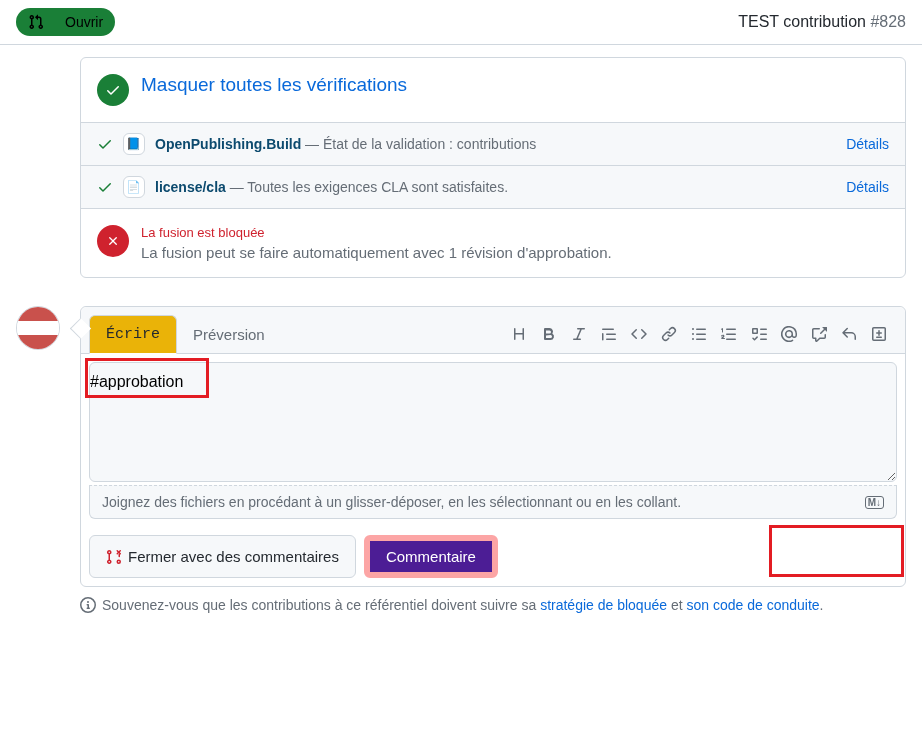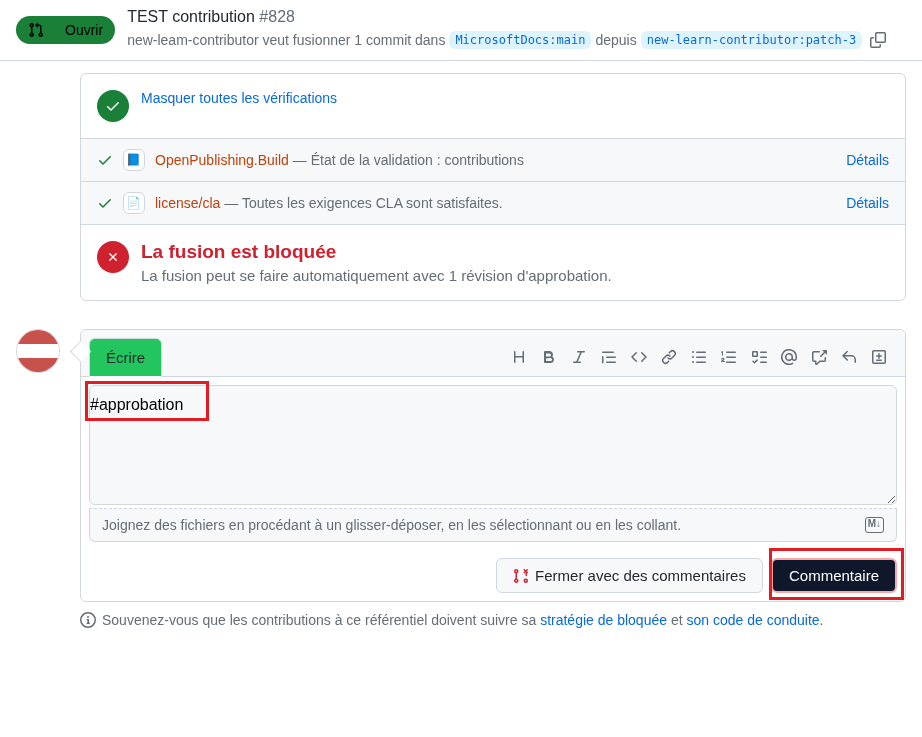--- a/index.html
+++ b/index.html
@@ -1,94 +1,82 @@
 <!DOCTYPE html>
 <html><head>
 <meta charset="utf-8">
 <style>
 * { box-sizing: border-box; margin: 0; padding: 0; }
 body { font-family: -apple-system, BlinkMacSystemFont, "Segoe UI", Helvetica, Arial, sans-serif; font-size: 14px; color: #24292f; background: #fff; width: 922px; }
 .header { display: flex; align-items: center; padding: 8px 16px; border-bottom: 1px solid #d0d7de; }
 .status-badge { background: #1a7f37; color: #000000; padding: 6px 12px; border-radius: 20px; font-size: 14px; font-weight: 500; display: flex; align-items: center; gap: 21px; }
-.header-info { margin-left: 12px; flex: 1; }
+.header-info { margin-left: 24px; flex: 1; text-align: right; }
 .header-title { font-size: 16px; font-weight: 400; }
 .header-title .number { color: #656d76; font-weight: 300; }
 .header-sub { font-size: 14px; color: #656d76; margin-top: 2px; display:flex; align-items:center; flex-wrap:wrap; gap:4px;}
 .branch-tag { background: #ddf4ff; color: #0969da; padding: 2px 6px; border-radius: 6px; font-family: ui-monospace,SFMono-Regular,Menlo,monospace; font-size: 12px; }
 .copy-icon { color: #656d76; cursor: pointer; padding: 4px; }
 .main { padding: 0 16px 16px 80px; }
 .checks-panel { border: 1px solid #d0d7de; border-radius: 6px; overflow: hidden; margin-top: 12px; }
 .check-header { padding: 16px; display: flex; align-items: flex-start; gap: 12px; }
 .check-icon-circle { width: 32px; height: 32px; border-radius: 50%; display: flex; align-items: center; justify-content: center; flex-shrink: 0; }
 .green-circle { background: #1a7f37; color: #fff; }
 .red-circle { background: #cf222e; color: #fff; }
 .check-header-text { flex: 1; }
 .check-header-title { font-size: 18px; font-weight: 600; color: #1f2328; }
 .check-header-sub { color: #656d76; font-size: 15px; margin-top: 4px; }
-.check-header-link { color: #0969da; font-size: 14px; cursor: pointer; }
+.check-header-link { color: #0969da; font-size: 19px; cursor: pointer; }
 .check-list { background: #f6f8fa; }
 .check-item { padding: 10px 16px; border-top: 1px solid #d0d7de; display: flex; align-items: center; gap: 10px; }
 .check-item .check-ok { color: #1a7f37; }
 .check-app-icon { width: 22px; height: 22px; border-radius: 6px; border:1px solid #d0d7de; display:flex; align-items:center; justify-content:center; font-size:12px; background:#fff;}
-.check-name { font-weight: 400; color: #c2410c; }
+.check-name { font-weight: 700; color: #0c4a6e; }
 .check-desc { color: #656d76; }
 .check-details { margin-left: auto; color: #0969da; cursor: pointer; }
 .merge-blocked { padding: 16px; border-top: 1px solid #d0d7de; display:flex; gap:12px; align-items:flex-start;}
-.merge-blocked-title { font-size: 19px; font-weight: 700; color: #cf222e; }
+.merge-blocked-title { font-size: 13px; font-weight: 400; color: #cf222e; }
 .merge-blocked-desc { color: #656d76; font-size: 15px; margin-top: 4px; }
 .comment-area { position: relative; margin-top: 28px; }
 .avatar { width: 44px; height: 44px; border-radius: 50%; position: absolute; left: -64px; top: 0; border: 1px solid #d0d7de; overflow:hidden; }
 .avatar-stripe{width:100%;height:33%;}
 .comment-box { border: 1px solid #d0d7de; border-radius: 6px; position: relative; }
 .comment-box::before { content:""; position:absolute; left:-8px; top:14px; width:14px; height:14px; background:#fff; border-left:1px solid #d0d7de; border-bottom:1px solid #d0d7de; transform:rotate(45deg);}
 .tabs { display: flex; align-items: center; padding: 8px 8px 0 8px; background: #f6f8fa; border-bottom: 1px solid #d0d7de; border-radius: 6px 6px 0 0;}
 .tab { padding: 10px 16px; font-size: 15px; color: #656d76; cursor: pointer; }
-.tab.active { background: #22c55e; border: 1px solid #d0d7de; border-bottom: 1px solid #fff; border-radius: 6px 6px 0 0; margin-bottom: -1px; color: #24292f;}
+.tab.active { background: #eab308; border: 1px solid #d0d7de; border-bottom: 1px solid #fff; border-radius: 6px 6px 0 0; margin-bottom: -1px; color: #24292f; font-family: Liberation Mono, monospace;}
 .toolbar { margin-left: auto; display: flex; gap: 14px; padding-right: 10px; align-items:center;}
 .toolbar-icon { color: #656d76; cursor: pointer; display:flex; }
 .textarea-wrap { padding: 8px; }
 textarea { width: 100%; min-height: 120px; border: 1px solid #d0d7de; border-radius: 6px; padding: 10px 0; font-size: 16px; font-family: inherit; resize: vertical; background:#f6f8fa;}
-.file-hint { display:flex; border: 1px solid #d0d7de; border-top:1px dashed #d0d7de; border-radius:0 0 6px 6px; padding: 8px 12px; margin: -8px 8px 8px 8px; color: #656d76; font-size: 14px; background:#f6f8fa;}
+.file-hint { display:flex; align-items:center; border: 1px solid #d0d7de; border-top:1px dashed #d0d7de; border-radius:0 0 6px 6px; padding: 8px 12px; margin: -8px 8px 8px 8px; color: #656d76; font-size: 14px; background:#f6f8fa;}
 .md-icon{margin-left:auto; border:1px solid #656d76; border-radius:3px; padding:0 2px; font-size:10px; font-weight:700;}
-.comment-actions { display: flex; justify-content: flex-end; gap: 8px; padding: 8px; }
+.comment-actions { display: flex; gap: 8px; padding: 8px; }
 .btn { padding: 7px 16px; border-radius: 6px; font-size: 15px; font-weight: 500; cursor: pointer; display: inline-flex; align-items: center; gap: 6px; }
 .btn-default { background: #f6f8fa; border: 1px solid #d0d7de; color: #24292f; }
-.btn-primary { background: #0f172a; border: 2px solid #fca5a5; color: #fff; }
+.btn-primary { background: #4c1d95; border: 6px solid #fca5a5; color: #fff; }
 .highlight { border: 3px solid #e31c23; position: absolute; pointer-events: none; }
 .footer-note { color: #656d76; font-size: 14px; margin-top: 10px; display: flex; align-items: center; gap: 6px; }
 .footer-note a { color: #0969da; text-decoration: none; }
 svg { display: block; }
 </style>
 </head>
 <body>
 
 <div class="header">
   <div class="status-badge">
     <svg width="16" height="16" viewBox="0 0 16 16" fill="currentColor">
         <path d="M1.5 3.25a2.25 2.25 0 1 1 3 2.122v5.256a2.251 2.251 0 1 1-1.5 0V5.372A2.25 2.25 0 0 1 1.5 3.25Zm5.677-.177L9.573.677A.25.25 0 0 1 10 .854V2.5h1A2.5 2.5 0 0 1 13.5 5v5.628a2.251 2.251 0 1 1-1.5 0V5a1 1 0 0 0-1-1h-1v1.646a.25.25 0 0 1-.427.177L7.177 3.427a.25.25 0 0 1 0-.354ZM3.75 2.5a.75.75 0 1 0 0 1.5.75.75 0 0 0 0-1.5Zm0 9.5a.75.75 0 1 0 0 1.5.75.75 0 0 0 0-1.5Zm8.25.75a.75.75 0 1 0 1.5 0 .75.75 0 0 0-1.5 0Z"></path>
       </svg>
     <span>Ouvrir</span>
   </div>
   <div class="header-info">
     <div class="header-title">
       <span>TEST contribution</span>
       <span class="number">#828</span>
     </div>
-    <div class="header-sub">
-      <span>new-leam-contributor veut fusionner 1 commit dans</span>
-      <span class="branch-tag">MicrosoftDocs:main</span>
-      <span>depuis</span>
-      <span class="branch-tag">new-learn-contributor:patch-3</span>
-      <span class="copy-icon">
-        <svg width="16" height="16" viewBox="0 0 16 16" fill="currentColor">
-            <path d="M0 6.75C0 5.784.784 5 1.75 5h1.5a.75.75 0 0 1 0 1.5h-1.5a.25.25 0 0 0-.25.25v7.5c0 .138.112.25.25.25h7.5a.25.25 0 0 0 .25-.25v-1.5a.75.75 0 0 1 1.5 0v1.5A1.75 1.75 0 0 1 9.25 16h-7.5A1.75 1.75 0 0 1 0 14.25Z"></path>
-            <path d="M5 1.75C5 .784 5.784 0 6.75 0h7.5C15.216 0 16 .784 16 1.75v7.5A1.75 1.75 0 0 1 14.25 11h-7.5A1.75 1.75 0 0 1 5 9.25Zm1.75-.25a.25.25 0 0 0-.25.25v7.5c0 .138.112.25.25.25h7.5a.25.25 0 0 0 .25-.25v-7.5a.25.25 0 0 0-.25-.25Z"></path>
-          </svg>
-      </span>
-    </div>
   </div>
 </div>
 
 <div class="main">
   <div class="checks-panel">
     <div class="check-header">
       <div class="check-icon-circle green-circle">
         <svg width="16" height="16" viewBox="0 0 16 16" fill="currentColor">
             <path d="M13.78 4.22a.75.75 0 0 1 0 1.06l-7.25 7.25a.75.75 0 0 1-1.06 0L2.22 9.28a.751.751 0 0 1 1.06-1.06L6 10.94l6.72-6.72a.75.75 0 0 1 1.06 0Z"></path>
           </svg>
@@ -136,20 +124,21 @@
 
   <div class="comment-area">
     <div class="avatar">
       <div class="avatar-stripe" style="background:#c9514c"></div>
       <div class="avatar-stripe" style="background:#fff"></div>
       <div class="avatar-stripe" style="background:#c9514c"></div>
     </div>
     <div class="comment-box">
       <div class="tabs">
         <div class="tab active">Écrire</div>
+        <div class="tab">Préversion</div>
         <div class="toolbar">
           <span class="toolbar-icon">
               <svg width="16" height="16" viewBox="0 0 16 16" fill="currentColor">
                 <path d="M3.75 2a.75.75 0 0 1 .75.75V7h7V2.75a.75.75 0 0 1 1.5 0v10.5a.75.75 0 0 1-1.5 0V8.5h-7v4.75a.75.75 0 0 1-1.5 0V2.75A.75.75 0 0 1 3.75 2Z"></path>
               </svg>
             </span>
           <span class="toolbar-icon">
               <svg width="16" height="16" viewBox="0 0 16 16" fill="currentColor">
                 <path d="M4 2h4.5a3.5 3.5 0 0 1 2.852 5.53A3.5 3.5 0 0 1 9.5 14H4a1 1 0 0 1-1-1V3a1 1 0 0 1 1-1Zm1 5.5h3.5a1.5 1.5 0 0 0 0-3H5Zm0 2V12h4.5a1.5 1.5 0 0 0 0-3Z"></path>
               </svg>

